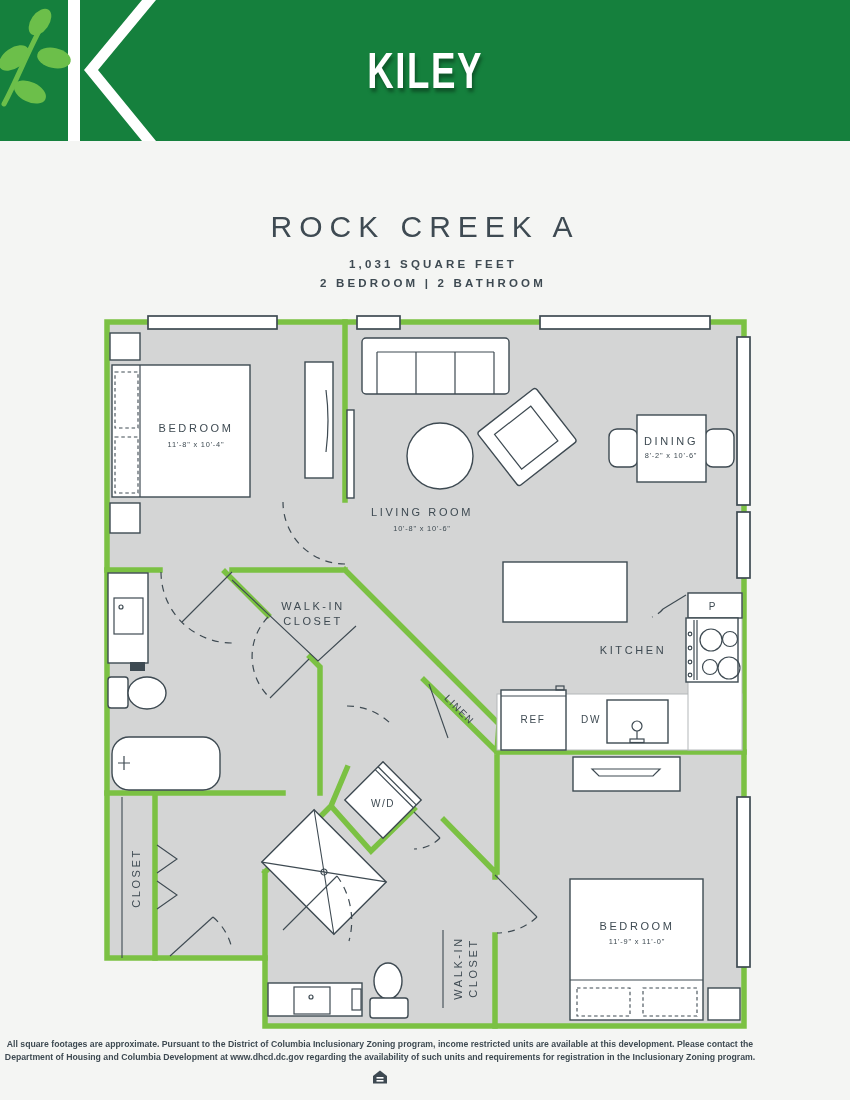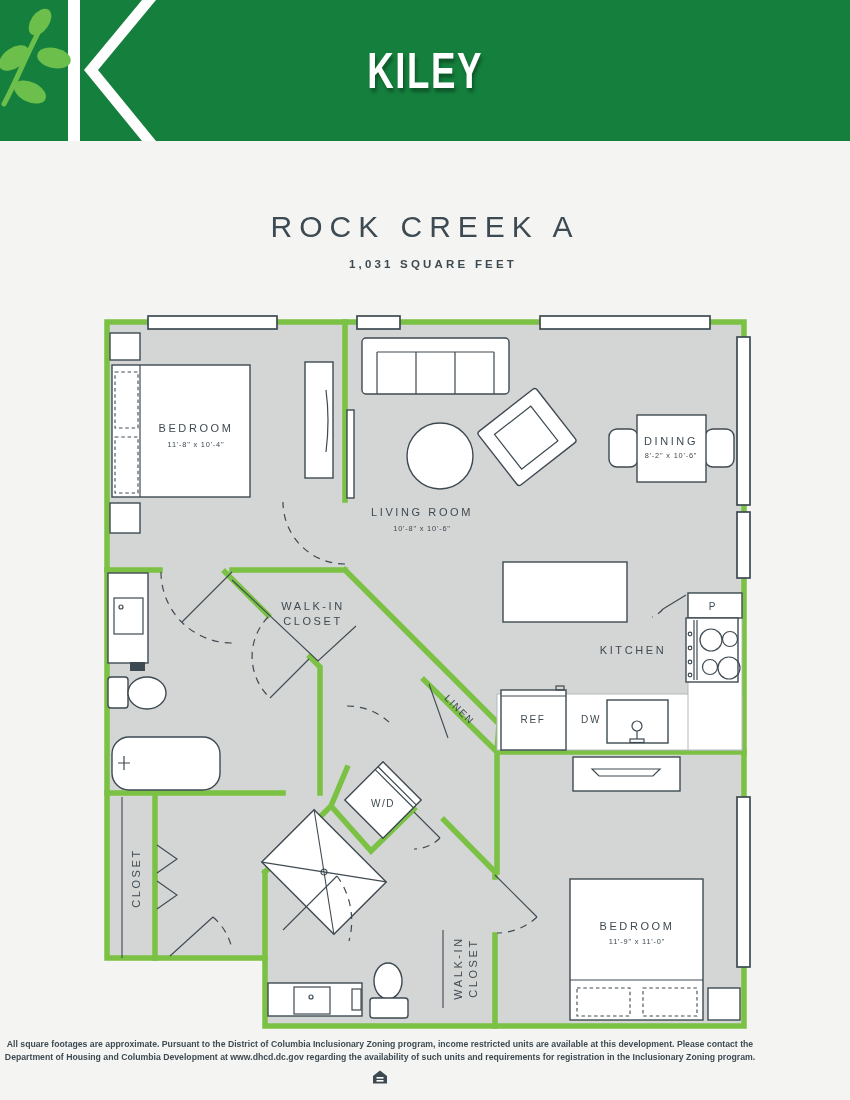--- a/index.html
+++ b/index.html
@@ -255,20 +255,21 @@
       </g>
     </svg>
     <div class="brand">
       <h1>KILEY</h1>
     </div>
   </div>
 
   <div class="titleblock">
     <p class="plan-name">ROCK CREEK A</p>
     <p class="plan-sub">1,031 SQUARE FEET</p>
+    <p class="plan-sub">2 BEDROOM | 2 BATHROOM</p>
   </div>
 
   <div class="footer">
     <p class="fine">All square footages are approximate. Pursuant to the District of Columbia Inclusionary Zoning program, income restricted units are available at this development. Please contact the</p>
     <p class="fine">Department of Housing and Columbia Development at www.dhcd.dc.gov regarding the availability of such units and requirements for registration in the Inclusionary Zoning program.</p>
     <div class="eho">
       <svg width="16" height="14" viewBox="0 0 16 14">
         <path d="M8,0.5 L15,6 V13.5 H1 V6 Z" fill="#3E4A52"></path>
         <rect x="4.5" y="7" width="7" height="1.6" fill="#FFFFFF"></rect>
         <rect x="4.5" y="10" width="7" height="1.6" fill="#FFFFFF"></rect>

